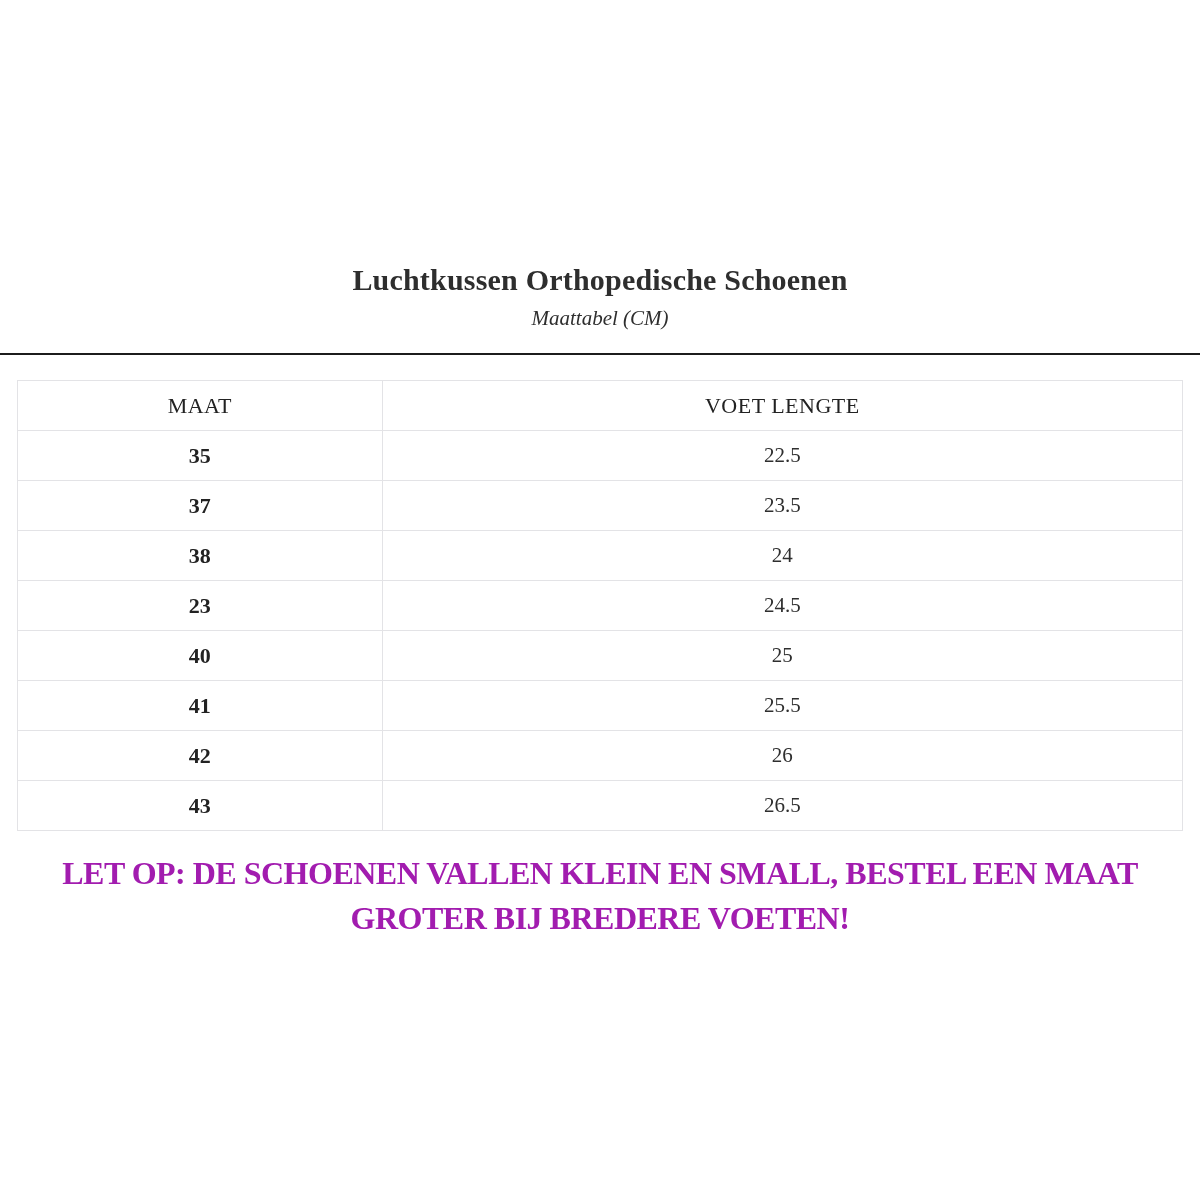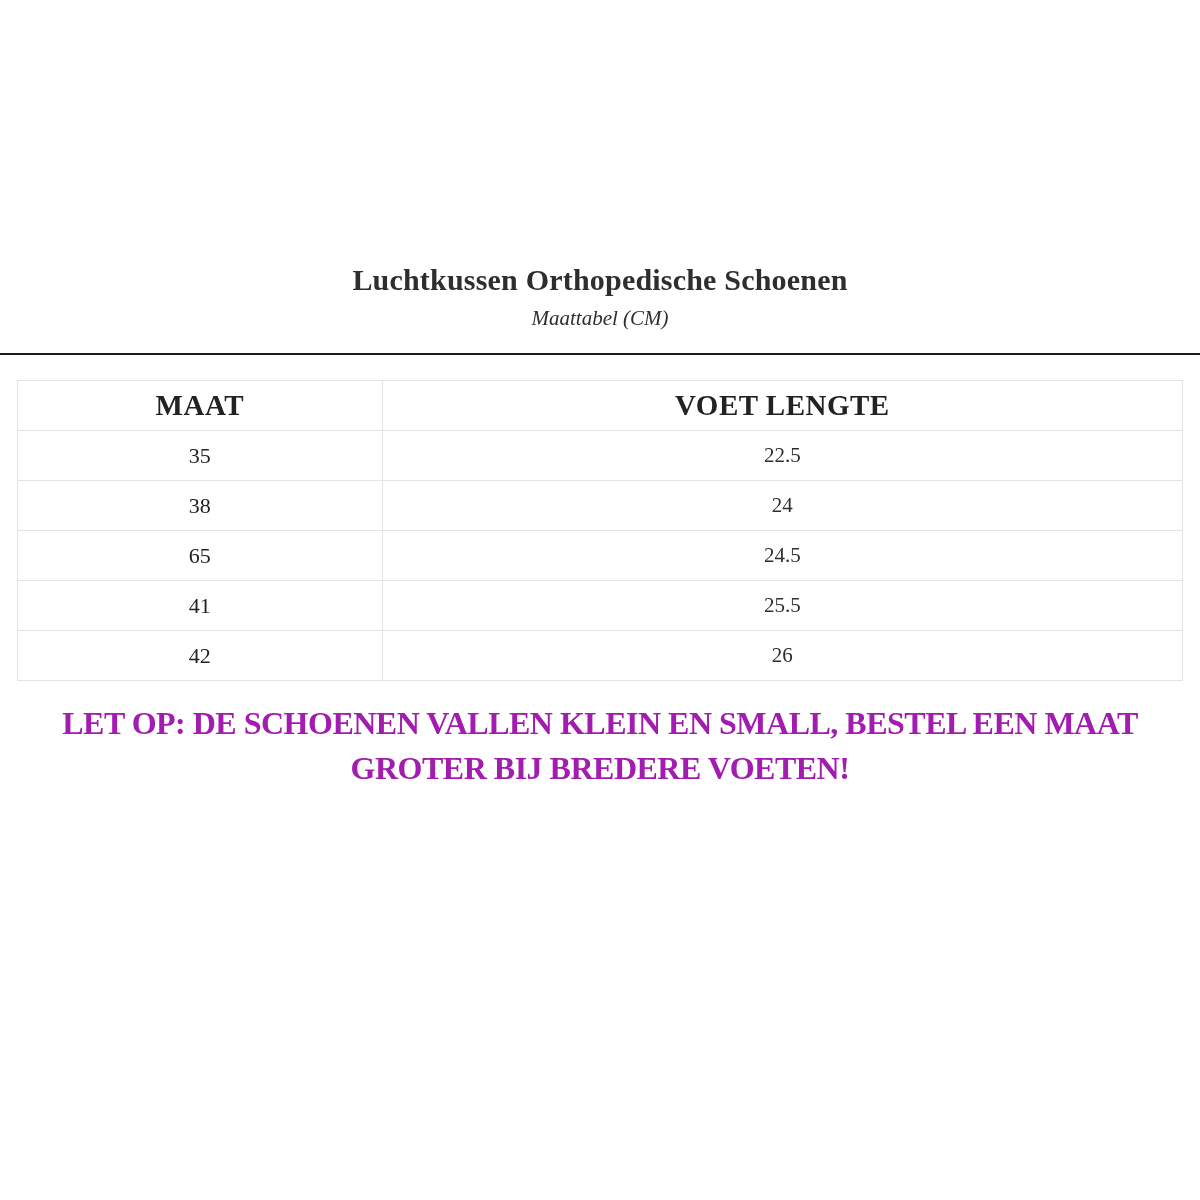--- a/index.html
+++ b/index.html
@@ -56,28 +56,28 @@
   .size-table th,
   .size-table td {
     border: 1px solid #e3e3e6;
     height: 50px;
     text-align: center;
     vertical-align: middle;
     padding: 0;
     background: #ffffff;
   }
   .size-table th {
-    font-size: 29px;
-    font-weight: 700;
+    font-size: 22px;
+    font-weight: 400;
     letter-spacing: 0.5px;
     color: #222222;
   }
   .size-table td.maat {
     font-size: 22px;
-    font-weight: 400;
+    font-weight: 700;
     color: #222222;
   }
   .size-table td.voet {
     font-size: 21px;
     font-weight: 400;
     color: #2f2f2f;
   }
   .warning {
     margin: 20px 14px 0 14px;
     text-align: center;
@@ -113,34 +113,46 @@
         <th>MAAT</th>
         <th>VOET LENGTE</th>
       </tr>
     </thead>
     <tbody>
       <tr>
         <td class="maat">35</td>
         <td class="voet">22.5</td>
       </tr>
       <tr>
+        <td class="maat">37</td>
+        <td class="voet">23.5</td>
+      </tr>
+      <tr>
         <td class="maat">38</td>
         <td class="voet">24</td>
       </tr>
       <tr>
-        <td class="maat">65</td>
+        <td class="maat">23</td>
         <td class="voet">24.5</td>
+      </tr>
+      <tr>
+        <td class="maat">40</td>
+        <td class="voet">25</td>
       </tr>
       <tr>
         <td class="maat">41</td>
         <td class="voet">25.5</td>
       </tr>
       <tr>
         <td class="maat">42</td>
         <td class="voet">26</td>
+      </tr>
+      <tr>
+        <td class="maat">43</td>
+        <td class="voet">26.5</td>
       </tr>
     </tbody>
   </table>
 
   <div class="warning">
     <div class="line">LET OP: DE SCHOENEN VALLEN KLEIN EN SMALL, BESTEL EEN MAAT</div>
     <div class="line">GROTER BIJ BREDERE VOETEN!</div>
   </div>
 
 </div>

